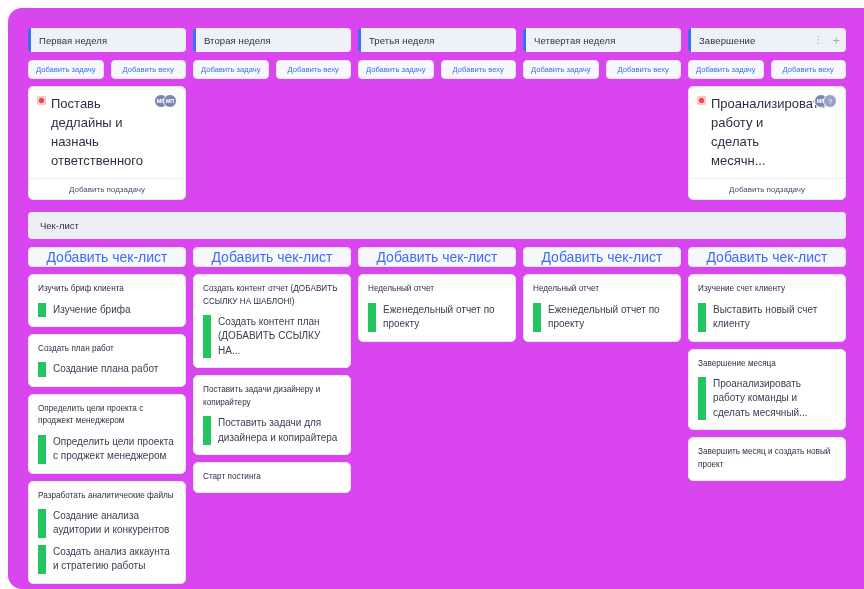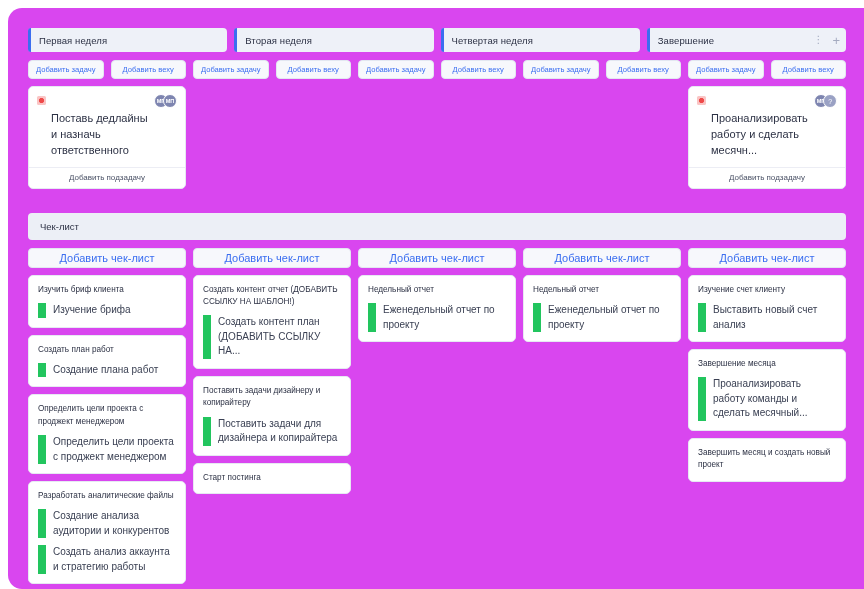--- a/index.html
+++ b/index.html
@@ -99,21 +99,21 @@
     overflow: hidden;
     cursor: pointer;
   }
   .btn-wide {
     width: 100%;
     height: 20px;
     background: #f7f8fc;
     border: 1px solid #e3e7f1;
     border-radius: 4px;
     color: #3b6ef0;
-    font-size: 11px;
+    font-size: 14px;
     display: flex;
     align-items: center;
     justify-content: center;
     cursor: pointer;
   }
 
   
   .task-card {
     margin-top: 7px;
     background: #ffffff;
@@ -138,25 +138,24 @@
   }
   .task-emoji::after {
     content: "";
     position: absolute; inset: 2px;
     background: #ef4848;
     border-radius: 50%;
     opacity: .85;
   }
   .task-title {
     flex: 1 1 auto;
-    font-size: 11px;
+    font-size: 13px;
     line-height: 1.45;
     color: #2c3144;
     min-width: 0;
-    margin-top: 16px;
   }
   .task-avatars {
     flex: 0 0 auto;
     display: flex;
     margin-top: -1px;
   }
   .avatar {
     width: 14px; height: 14px;
     border-radius: 50%;
     background: #7e85b0;
@@ -210,20 +209,23 @@
 
 <div class="page">
   <div class="board">
 
     <div class="col-head-row" id="col-head-row">
         <div class="col-head">
           <span class="col-head-label">Первая неделя</span>
         </div>
         <div class="col-head">
           <span class="col-head-label">Вторая неделя</span>
+        </div>
+        <div class="col-head">
+          <span class="col-head-label">Третья неделя</span>
         </div>
         <div class="col-head">
           <span class="col-head-label">Четвертая неделя</span>
         </div>
         <div class="col-head">
           <span class="col-head-label">Завершение</span>
           <span class="col-head-actions">
             <span class="ic-dots">⋮</span>
             <span class="ic-plus">+</span>
           </span>
@@ -278,21 +280,21 @@
               <span class="task-avatars">
                 <span class="avatar">МП</span>
                 <span class="avatar q">?</span>
               </span>
             </div>
             <div class="task-footer">Добавить подзадачу</div>
           </div>
         </div>
       </div>
 
-    <div class="section-bar" style="margin-top:24px">
+    <div class="section-bar" style="margin-top:12px">
       <span class="section-bar-label">Чек-лист</span>
     </div>
     <div class="col-row" id="checklist-row">
         <div class="col">
           <div class="btn-wide">Добавить чек-лист</div>
           <div class="cl-card">
             <div class="cl-title">Изучить бриф клиента</div>
             <div class="cl-item">Изучение брифа</div>
           </div>
           <div class="cl-card">
@@ -337,21 +339,21 @@
           <div class="btn-wide">Добавить чек-лист</div>
           <div class="cl-card">
             <div class="cl-title">Недельный отчет</div>
             <div class="cl-item">Еженедельный отчет по проекту</div>
           </div>
         </div>
         <div class="col">
           <div class="btn-wide">Добавить чек-лист</div>
           <div class="cl-card">
             <div class="cl-title">Изучение счет клиенту</div>
-            <div class="cl-item">Выставить новый счет анализ</div>
+            <div class="cl-item">Выставить новый счет клиенту</div>
           </div>
           <div class="cl-card">
             <div class="cl-title">Завершение месяца</div>
             <div class="cl-item">Проанализировать работу команды и сделать месячный...</div>
           </div>
           <div class="cl-card">
             <div class="cl-title">Завершить месяц и создать новый проект</div>
           </div>
         </div>
       </div>

